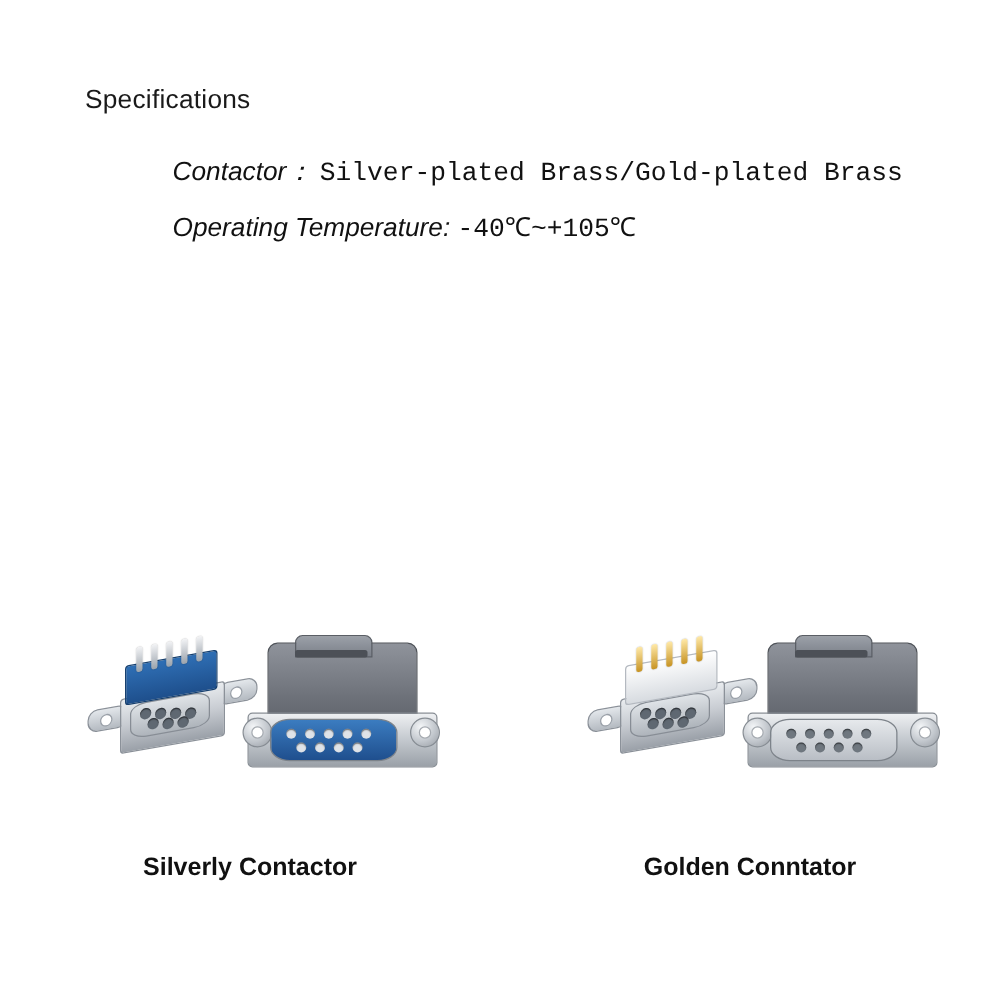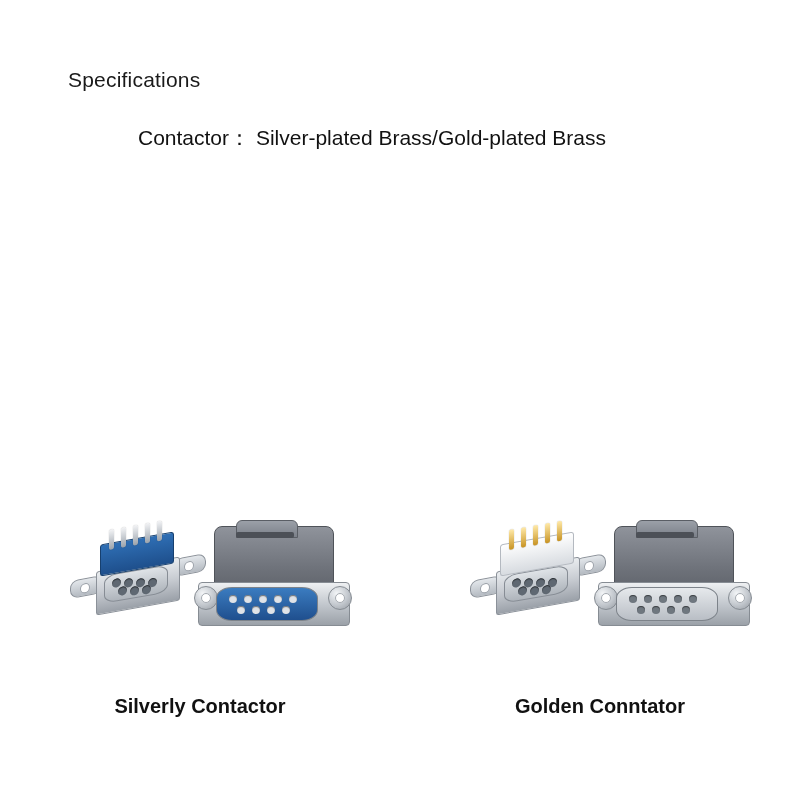--- a/index.html
+++ b/index.html
@@ -40,30 +40,32 @@
   }
 
   .spec-row {
     font-size: 21px;
     line-height: 43px;
     white-space: nowrap;
     color: #111111;
   }
   .spec-row .label {
     display: inline;
+    font-style: italic;
   }
   .spec-row .value {
     display: inline;
+    font-family: Liberation Mono, monospace;
   }
 
   
   .products {
     position: absolute;
     left: 0;
-    top: 482px;
+    top: 470px;
     width: 800px;
     height: 260px;
   }
 
   .product {
     position: absolute;
     top: 0;
     width: 400px;
     height: 260px;
   }
@@ -279,20 +281,24 @@
 <body>
 
 <div class="page">
 
   <div class="spec-title">Specifications</div>
 
   <div class="spec-list">
     <div class="spec-row">
       <span class="label">Contactor：</span>
       <span class="value">Silver-plated Brass/Gold-plated Brass</span>
+    </div>
+    <div class="spec-row">
+      <span class="label">Operating Temperature:</span>
+      <span class="value">-40℃~+105℃</span>
     </div>
   </div>
 
   <div class="products">
 
     <div class="product left">
       <div class="connector">
 
         <div class="rear">
           <div class="rear-tab l">

